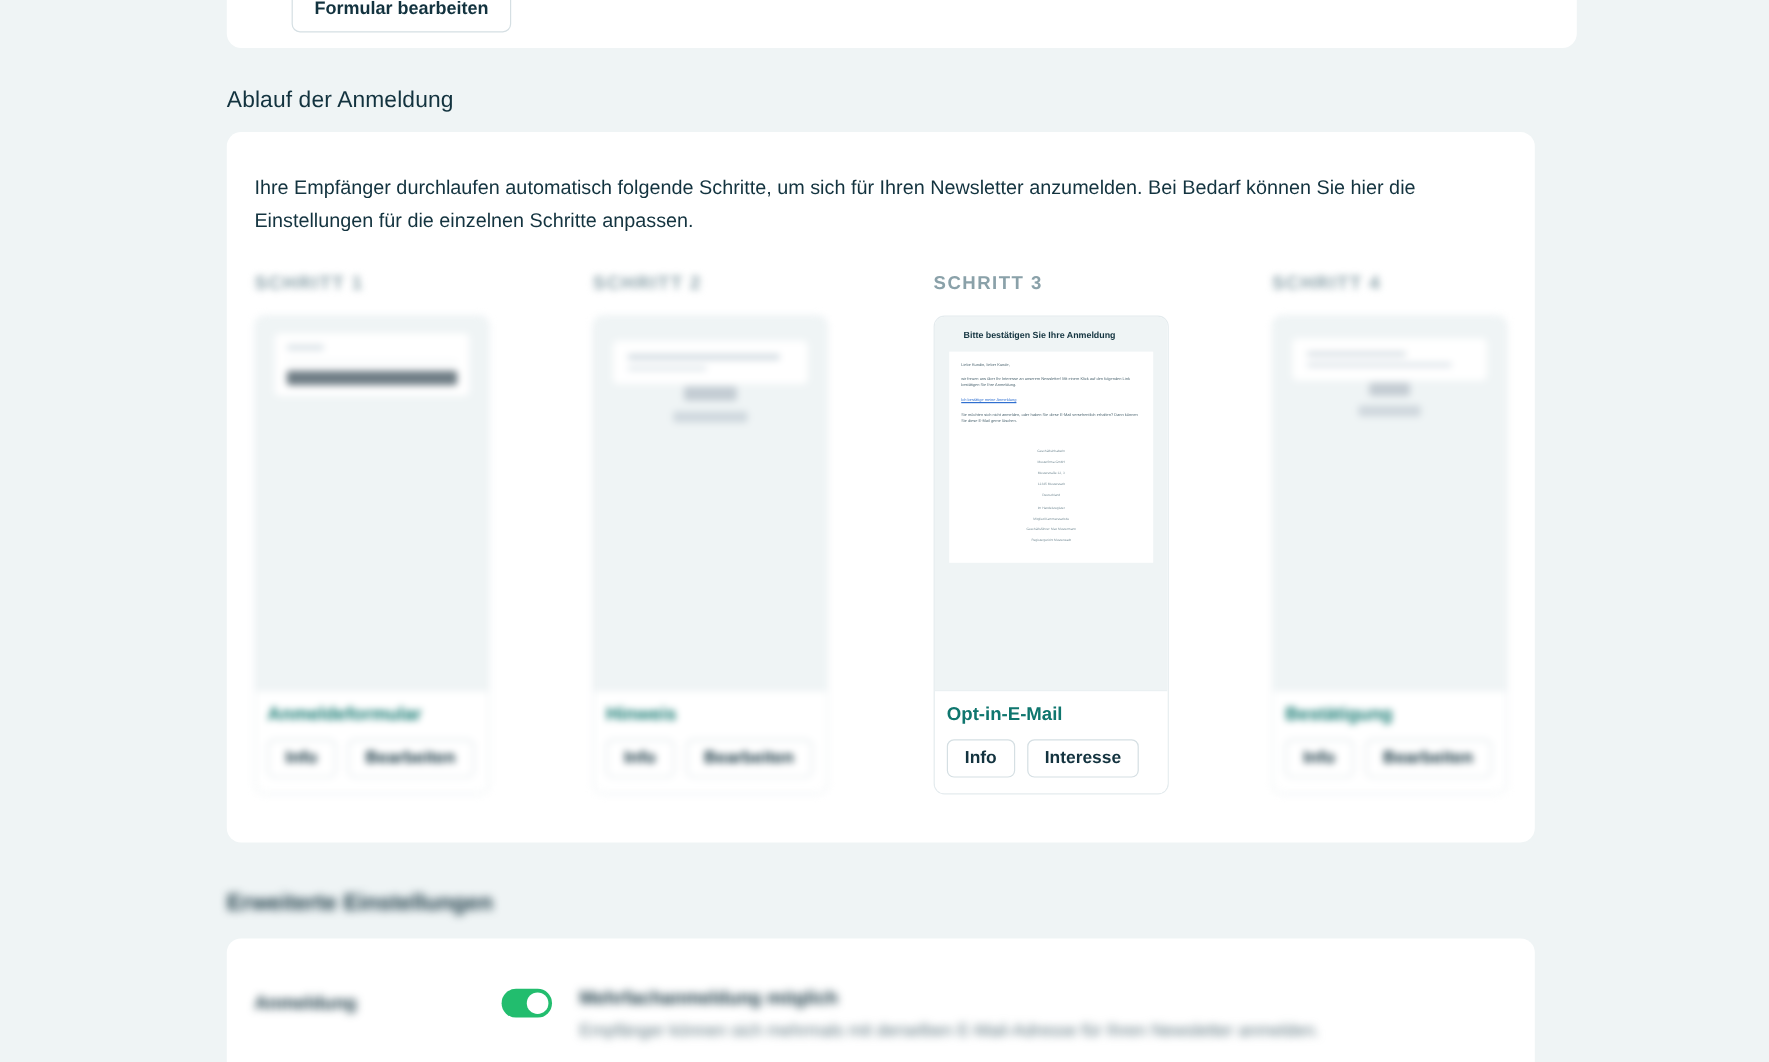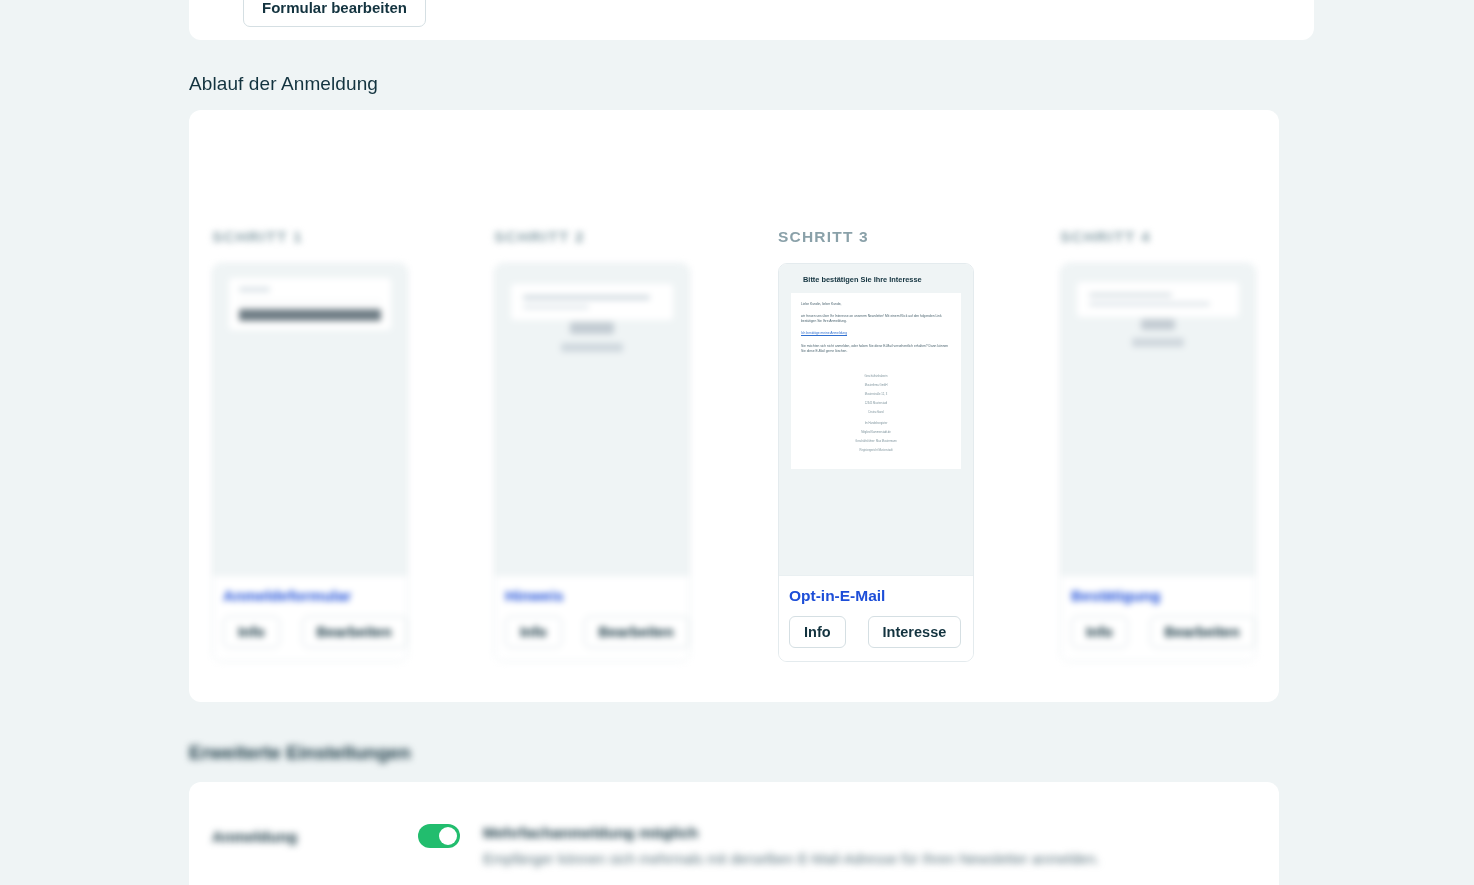--- a/index.html
+++ b/index.html
@@ -87,25 +87,25 @@
     position: relative;
     overflow: hidden;
   }
   .step-foot {
     padding: 11px 10px 13px 10px;
     border-top: 1px solid #eaf0f2;
     background: #fff;
   }
   .step-name {
     font-size: 15.5px; font-weight: 700;
-    color: #1d4ed8;
+    color: #0f766e;
     margin-bottom: 11px;
     white-space: nowrap;
   }
-  .btn-row { display: flex; gap: 22px; }
+  .btn-row { display: flex; gap: 10px; }
   .sbtn {
     border: 1px solid #d5dfe3;
     border-radius: 6px;
     background: #fff;
     padding: 7px 14px;
     font-size: 14.5px; font-weight: 700;
     color: #13333f;
     white-space: nowrap;
     cursor: pointer;
   }
@@ -224,20 +224,21 @@
 
 <div class="page">
 
   <div class="top-card">
     <div class="top-btn">Formular bearbeiten</div>
   </div>
 
   <div class="section-title">Ablauf der Anmeldung</div>
 
   <div class="flow-card">
+    <div class="flow-intro">Ihre Empfänger durchlaufen automatisch folgende Schritte, um sich für Ihren Newsletter anzumelden. Bei Bedarf können Sie hier die Einstellungen für die einzelnen Schritte anpassen.</div>
 
     <div class="steps">
 
       <div class="arrow arrow-1 blurred">
         <div class="line"></div>
           <div class="head"></div>
       </div>
       <div class="arrow arrow-2">
         <div class="line"></div>
           <div class="head"></div>
@@ -288,21 +289,21 @@
             </div>
           </div>
         </div>
       </div>
 
       <div class="step step-3">
         <div class="step-label">SCHRITT 3</div>
         <div class="step-box">
           <div class="preview">
             <div class="mail">
-              <div class="mail-h">Bitte bestätigen Sie Ihre Interesse</div>
+              <div class="mail-h">Bitte bestätigen Sie Ihre Anmeldung</div>
               <div class="mail-body">
                 <div class="mail-p">Liebe Kundin, lieber Kunde,</div>
                 <div class="mail-p">wir freuen uns über Ihr Interesse an unserem Newsletter! Mit einem Klick auf den folgenden Link bestätigen Sie Ihre Anmeldung.</div>
                 <a class="mail-link">Ich bestätige meine Anmeldung</a>
                 <div class="mail-p">Sie möchten sich nicht anmelden, oder haben Sie diese E-Mail versehentlich erhalten? Dann können Sie diese E-Mail gerne löschen.</div>
                 <div class="mail-foot">
                   <p>Geschäftsinhaberin</p>
                   <p>Musterfirma GmbH</p>
                   <p>Musterstraße 12, 3</p>
                   <p>12345 Musterstadt</p>

